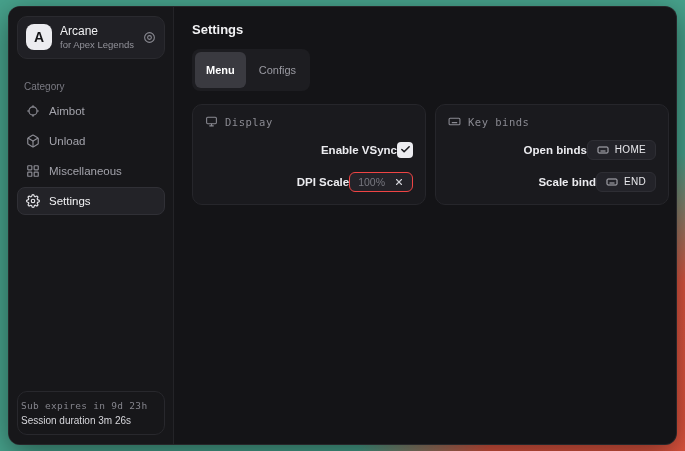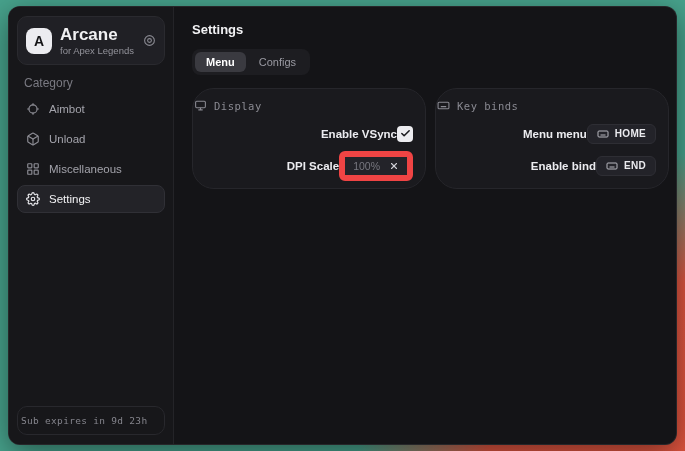--- a/index.html
+++ b/index.html
@@ -34,24 +34,24 @@
     padding:7px 8px;
     display:flex; align-items:center; gap:8px;
   }
   .logo {
     width:26px; height:26px; flex:none;
     background:#ececf0; color:#141417;
     border-radius:8px;
     display:grid; place-items:center;
     font-weight:bold; font-size:14px;
   }
-  .brand-name { font-size:17px; font-weight:700; color:#f0f0f2; line-height:1.25; }
+  .brand-name { font-size:12px; font-weight:400; color:#f0f0f2; line-height:1.25; }
   .brand-sub  { font-size:9.5px; color:#93939b; line-height:1.25;text-align:right; }
   .brand-target { margin-left:auto; color:#8a8a92; display:grid; place-items:center; cursor:pointer; }
-  .cat-label { margin:11px 7px 5px 7px; font-size:12px; color:#7a7a82; }
+  .cat-label { margin:22px 7px 5px 7px; font-size:10px; color:#7a7a82; }
   .nav { display:flex; flex-direction:column; gap:2px; }
   .nav-item {
     display:flex; align-items:center; gap:9px;
     padding:6px 8px; border-radius:8px;
     border:1px solid transparent;
     color:#a3a3ab; font-size:11.5px;
     cursor:pointer;
   }
   .nav-item .ic { display:grid; place-items:center; color:#8c8c94; }
   .nav-item.selected {
@@ -69,60 +69,60 @@
   
   .main { flex:1; padding:15px 18px; }
   .page-title { font-size:13px; font-weight:700; color:#f2f2f4; }
   .tabbar {
     margin-top:12px;
     display:inline-flex; gap:2px;
     background:#1d1d21;
     border-radius:8px; padding:3px;
   }
   .tab {
-    padding:4px 11px; border-radius:6px;
+    padding:12px 11px; border-radius:6px;
     font-size:11px; color:#9a9aa2; cursor:pointer;
   }
   .tab.selected { background:#3a3a40; color:#ffffff; font-weight:700; }
   .cards { margin-top:13px; display:flex; gap:9px; align-items:flex-start; }
   .card {
     width:234px;
     background:#1a1a1e;
     border:1px solid #26262b;
-    border-radius:22px;
-    padding:10px 12px 12px 1px;
+    border-radius:10px;
+    padding:10px 12px 12px 12px;
   }
   .card-head {
     display:flex; align-items:center; gap:7px;
     color:#8a8a92;
     font-family:"DejaVu Sans Mono", monospace;
     font-size:10.5px; letter-spacing:0.5px;
   }
   .row {
     margin-top:11px; height:21px;
     display:flex; align-items:center; justify-content:flex-end;
   }
   .row-label { font-size:11.5px; font-weight:600; color:#ececf0; }
   .checkbox {
     width:16px; height:16px;
     background:#ececf0; border-radius:4px;
     display:grid; place-items:center; cursor:pointer;
   }
   .pill-input {
     display:flex; align-items:center; gap:9px;
-    background:#232329; border:6px solid #ef4444;
+    background:#232329; border:1px solid #ef4444;
     border-radius:6px; padding:3px 8px; cursor:text;
   }
   .pill-input .val { font-size:10.5px; color:#787880; }
   .pill-input .clear { display:grid; place-items:center; color:#cfcfd5; cursor:pointer; }
   .keybtn {
     display:flex; align-items:center; gap:6px;
     background:#232329; border:1px solid #2e2e34;
     border-radius:6px; padding:3px 9px;
-    color:#eaeaee; font-size:10px; font-weight:700; letter-spacing:0.3px;
+    color:#eaeaee; font-size:10px; font-weight:400; letter-spacing:0.3px;
     cursor:pointer;
   }
   .keybtn .ic { color:#b9b9c0; display:grid; place-items:center; }
   svg { display:block; }
 </style>
 </head>
 <body>
 
 <div class="window">
 
@@ -183,20 +183,21 @@
             <circle cx="12" cy="12" r="3"></circle>
             <path d="M19.4 15a1.65 1.65 0 0 0 .33 1.82l.06.06a2 2 0 0 1 0 2.83 2 2 0 0 1-2.83 0l-.06-.06a1.65 1.65 0 0 0-1.82-.33 1.65 1.65 0 0 0-1 1.51V21a2 2 0 0 1-2 2 2 2 0 0 1-2-2v-.09A1.65 1.65 0 0 0 9 19.4a1.65 1.65 0 0 0-1.82.33l-.06.06a2 2 0 0 1-2.83 0 2 2 0 0 1 0-2.83l.06-.06a1.65 1.65 0 0 0 .33-1.82 1.65 1.65 0 0 0-1.51-1H3a2 2 0 0 1-2-2 2 2 0 0 1 2-2h.09A1.65 1.65 0 0 0 4.6 9a1.65 1.65 0 0 0-.33-1.82l-.06-.06a2 2 0 0 1 0-2.83 2 2 0 0 1 2.83 0l.06.06a1.65 1.65 0 0 0 1.82.33H9a1.65 1.65 0 0 0 1-1.51V3a2 2 0 0 1 2-2 2 2 0 0 1 2 2v.09a1.65 1.65 0 0 0 1 1.51 1.65 1.65 0 0 0 1.82-.33l.06-.06a2 2 0 0 1 2.83 0 2 2 0 0 1 0 2.83l-.06.06a1.65 1.65 0 0 0-.33 1.82V9a1.65 1.65 0 0 0 1.51 1H21a2 2 0 0 1 2 2 2 2 0 0 1-2 2h-.09a1.65 1.65 0 0 0-1.51 1z"></path>
           </svg>
         </span>
         <span>Settings</span>
       </div>
     </nav>
 
     <div class="side-footer">
       <div class="foot-line1">Sub expires in 9d 23h</div>
+      <div class="foot-line2">Session duration 3m 26s</div>
     </div>
   </aside>
 
   <main class="main">
     <div class="page-title">Settings</div>
 
     <div class="tabbar">
       <div class="tab selected">Menu</div>
       <div class="tab">Configs</div>
     </div>
@@ -239,33 +240,33 @@
         <div class="card-head">
           <span>
             <svg width="13" height="13" viewBox="0 0 24 24" fill="none" stroke="currentColor" stroke-width="2">
               <rect x="2" y="6" width="20" height="12" rx="2"></rect>
               <path d="M6 10h.01M10 10h.01M14 10h.01M18 10h.01M7 14h10"></path>
             </svg>
           </span>
           <span>Key binds</span>
         </div>
         <div class="row">
-          <span class="row-label">Menu menu</span>
+          <span class="row-label">Open binds</span>
           <span class="keybtn">
             <span class="ic">
               <svg width="12" height="12" viewBox="0 0 24 24" fill="none" stroke="currentColor" stroke-width="2">
                 <rect x="2" y="6" width="20" height="12" rx="2"></rect>
                   <path d="M7 14h10"></path>
               </svg>
             </span>
             <span>HOME</span>
           </span>
         </div>
         <div class="row">
-          <span class="row-label">Enable bind</span>
+          <span class="row-label">Scale bind</span>
           <span class="keybtn">
             <span class="ic">
               <svg width="12" height="12" viewBox="0 0 24 24" fill="none" stroke="currentColor" stroke-width="2">
                 <rect x="2" y="6" width="20" height="12" rx="2"></rect>
                   <path d="M7 14h10"></path>
               </svg>
             </span>
             <span>END</span>
           </span>
         </div>

